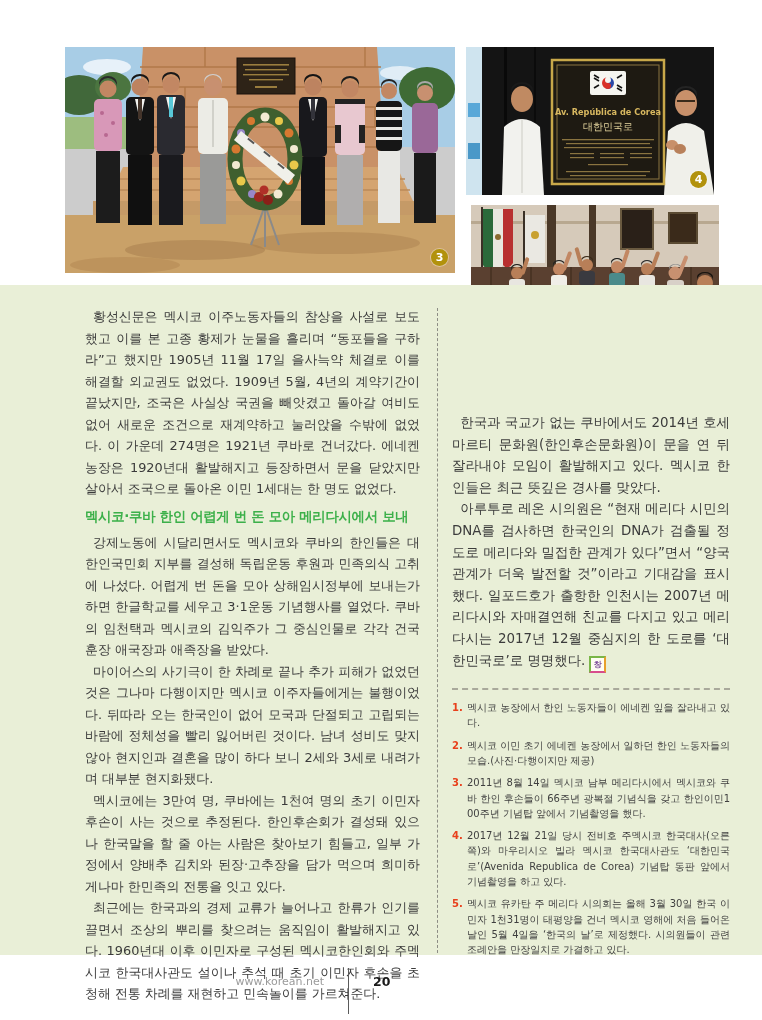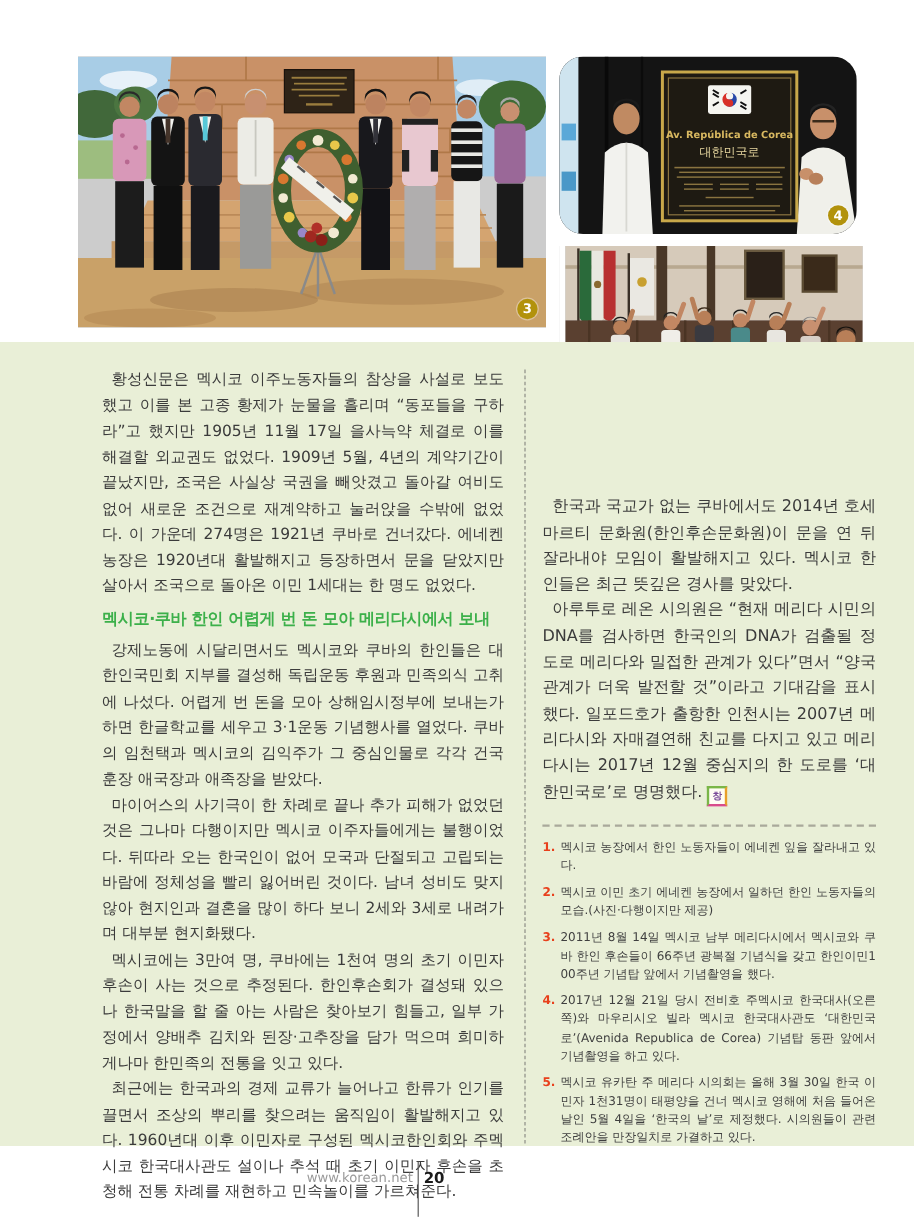--- a/index.html
+++ b/index.html
@@ -6,21 +6,21 @@
   body{
     width:762px;height:1020px;position:relative;background:#ffffff;
     font-family:"DejaVu Sans","Liberation Sans",sans-serif;
     overflow:hidden;
   }
   .abs{position:absolute;}
   
   .photo{position:absolute;overflow:hidden;background:#ccc;}
   .photo svg{display:block;width:100%;height:100%;}
   #photo3{left:65px;top:47px;width:390px;height:226px;}
-  #photo4{left:466px;top:47px;width:248px;height:148px;border-radius:20px;}
+  #photo4{left:466px;top:47px;width:248px;height:148px;}
   #photo5{left:466px;top:205px;width:248px;height:140px;border-left:5px solid #fff;border-bottom:5px solid #fff;}
   .badge{
     position:absolute;right:7px;bottom:7px;width:17px;height:17px;border-radius:50%;
     background:#b2920c;color:#fff;font-size:11px;font-weight:bold;
     display:flex;align-items:center;justify-content:center;line-height:1;
     box-shadow:0 0 0 1px rgba(255,255,255,.35);
   }
   
   #green-panel{left:0;top:285px;width:762px;height:670px;background:#e9efd7;}
   #left-col{left:85px;top:306px;width:335px;}
@@ -42,21 +42,21 @@
     align-items:center;justify-content:center;background:#fffdf4;
     border:2px solid #7ab648;border-right-color:#e8a02c;border-bottom-color:#d84c8c;
     color:#7a4a98;font-size:8px;font-weight:bold;line-height:1;text-indent:0;
   }
   
   #footnotes{margin-top:15px;border-top:2px dashed #a9a99b;padding-top:10px;}
   .fn{position:relative;padding-left:15px;margin-bottom:7px;font-size:10px;
       line-height:15.3px;color:#3f3f3f;text-align:justify;word-break:break-all;}
   .fn .num{position:absolute;left:0;top:0;color:#e8401c;font-weight:bold;}
   
-  #footer{left:0;top:968px;width:626px;display:flex;justify-content:center;gap:4px;}
+  #footer{left:0;top:968px;width:626px;display:flex;justify-content:center;gap:24px;}
   #footer .site{color:#9a9a9a;font-size:11px;line-height:16px;padding-top:6px;}
   #footer .vbar{width:1px;height:46px;background:#5a5a5a;}
   #footer .pagenum{color:#1a1a1a;font-size:12.5px;font-weight:bold;line-height:16px;padding-top:6px;}
   svg text{font-family:"DejaVu Sans","Liberation Sans",sans-serif;}
 </style>
 </head>
 <body>
 
 <div class="photo" id="photo3">
   <svg viewBox="0 0 390 226" preserveAspectRatio="none">

